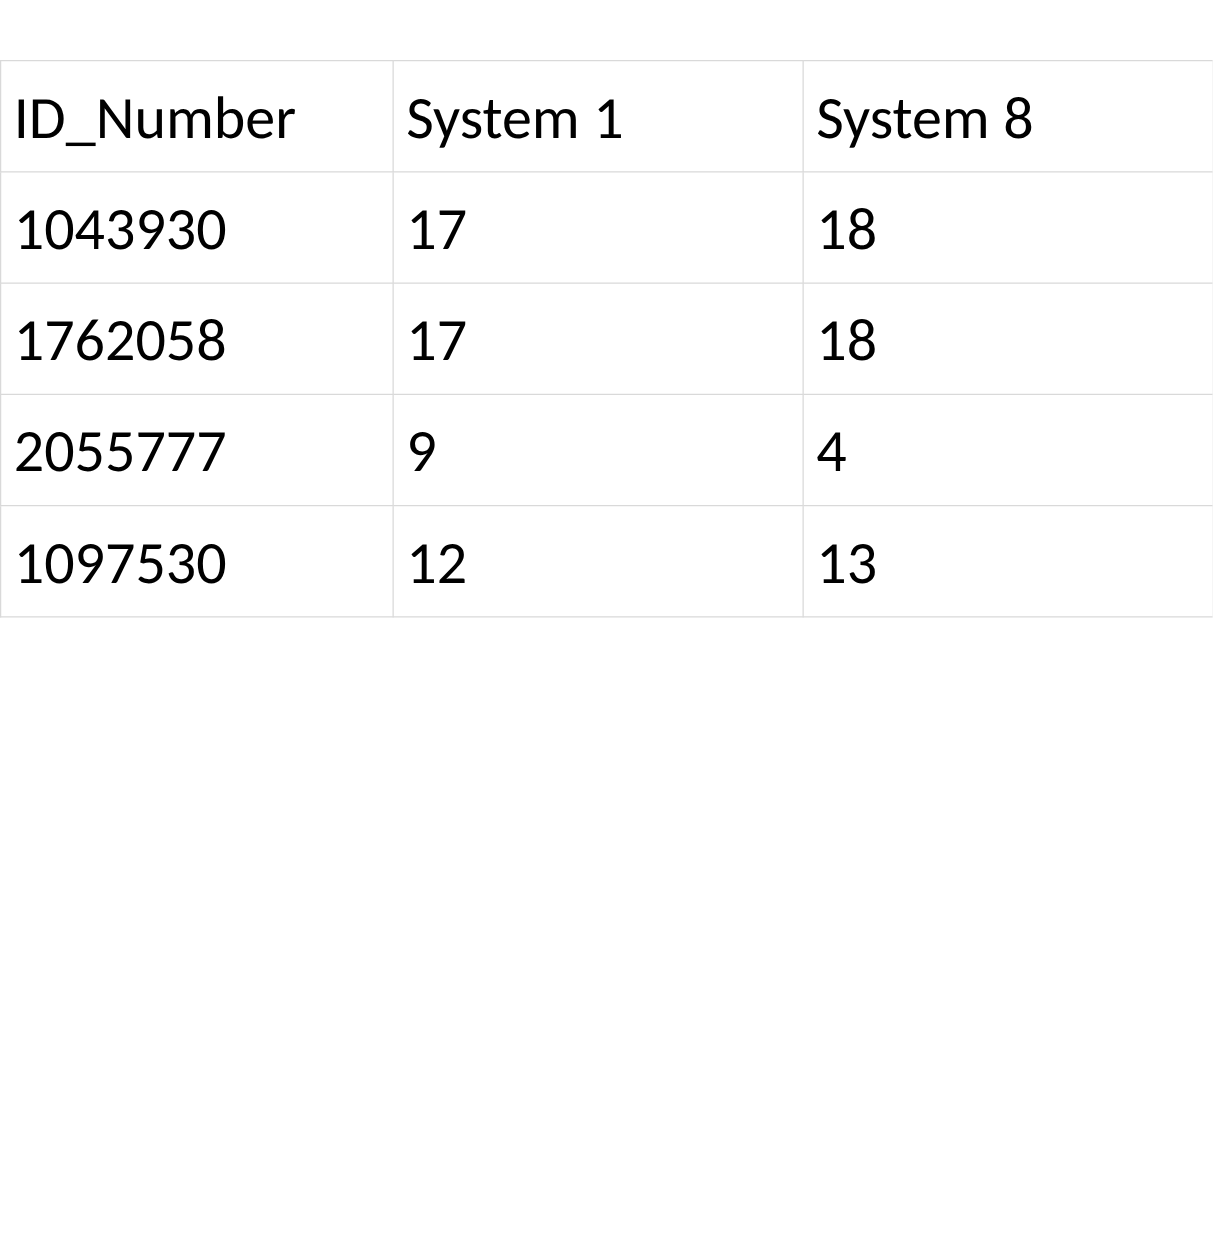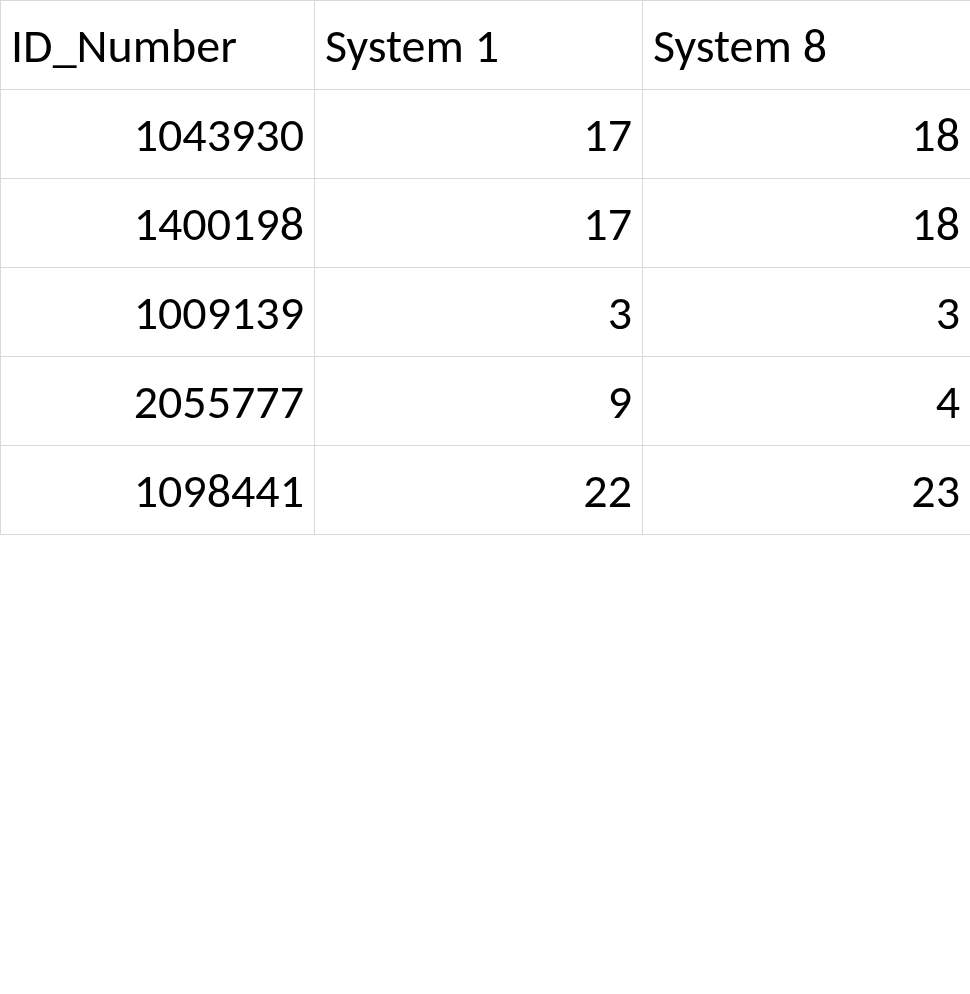--- a/index.html
+++ b/index.html
@@ -9,38 +9,39 @@
     height: 994px;
     background: #ffffff;
     font-family: "Calibri", "Segoe UI", Arial, sans-serif;
     font-size: 48px;
     color: #000000;
   }
   table {
     border-collapse: collapse;
     width: 970px;
     table-layout: fixed;
+    margin-top: 48px;
   }
   col.c1 { width: 314px; }
   col.c2 { width: 328px; }
   col.c3 { width: 328px; }
   th, td {
     border: 1px solid #d9d9d9;
     height: 88px;
     padding: 0 10px 0 10px;
     vertical-align: middle;
     overflow: hidden;
     white-space: nowrap;
   }
   th {
     font-weight: normal;
     text-align: left;
   }
   td {
-    text-align: right;
+    text-align: left;
   }
   
   th.first {
     overflow: visible;
   }
 </style>
 </head>
 <body>
 
 <table>
@@ -56,33 +57,28 @@
       <th>System 8</th>
     </tr>
   </thead>
   <tbody>
     <tr>
       <td>1043930</td>
       <td>17</td>
       <td>18</td>
     </tr>
     <tr>
-      <td>1400198</td>
+      <td>1762058</td>
       <td>17</td>
       <td>18</td>
-    </tr>
-    <tr>
-      <td>1009139</td>
-      <td>3</td>
-      <td>3</td>
     </tr>
     <tr>
       <td>2055777</td>
       <td>9</td>
       <td>4</td>
     </tr>
     <tr>
-      <td>1098441</td>
-      <td>22</td>
-      <td>23</td>
+      <td>1097530</td>
+      <td>12</td>
+      <td>13</td>
     </tr>
   </tbody>
 </table>
 
 </body></html>

